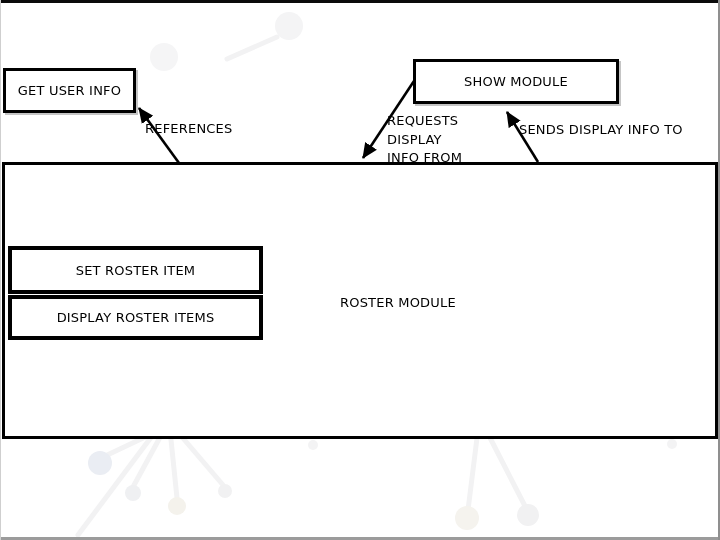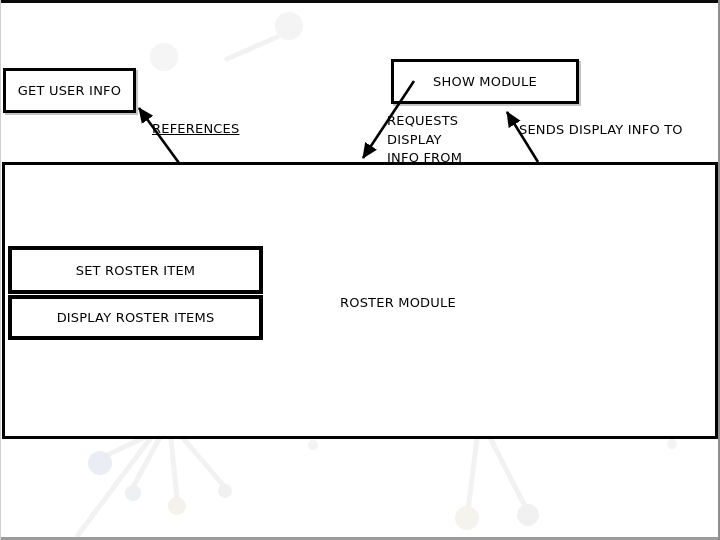--- a/index.html
+++ b/index.html
@@ -63,21 +63,21 @@
     <circle cx="313" cy="445" r="5" fill="#f3f3f4"></circle>
     <circle cx="672" cy="444" r="5" fill="#f3f3f4"></circle>
   </svg>
 
   <div class="big-box"></div>
 
   <div class="node shadowed" style="left:3px;top:68px;width:133px;height:45px;">
     <span>GET USER INFO</span>
   </div>
 
-  <div class="node shadowed" style="left:391px;top:59px;width:188px;height:45px;">
+  <div class="node shadowed" style="left:413px;top:59px;width:206px;height:45px;">
     <span>SHOW MODULE</span>
   </div>
 
   <div class="node inner-node" style="left:8px;top:295px;width:255px;height:45px;">
     <span>DISPLAY ROSTER ITEMS</span>
   </div>
 
   <div class="node inner-node" style="left:8px;top:246px;width:255px;height:48px;">
     <span>SET ROSTER ITEM</span>
   </div>
@@ -90,21 +90,21 @@
         <path d="M0,0.3 L6,3 L0,5.7 z" fill="#000"></path>
       </marker>
     </defs>
     <g stroke="#000" stroke-width="2.6" fill="none">
       <line x1="179" y1="163" x2="139" y2="108" marker-end="url(#ah)"></line>
       <line x1="414" y1="81" x2="363" y2="158" marker-end="url(#ah)"></line>
       <line x1="538" y1="162" x2="507" y2="112" marker-end="url(#ah)"></line>
     </g>
   </svg>
 
-  <div class="edge-label" style="left:152px;top:121px;text-decoration:underline;">REFERENCES</div>
+  <div class="edge-label" style="left:145px;top:121px;">REFERENCES</div>
 
   <div class="edge-label" style="left:519px;top:122px;">SENDS DISPLAY INFO TO</div>
 
   <div class="edge-label" style="left:387px;top:112px;">
     <span class="ln">REQUESTS</span>
     <span class="ln">DISPLAY</span>
     <span class="ln">INFO FROM</span>
   </div>
 
   <div class="edge-top"></div>

